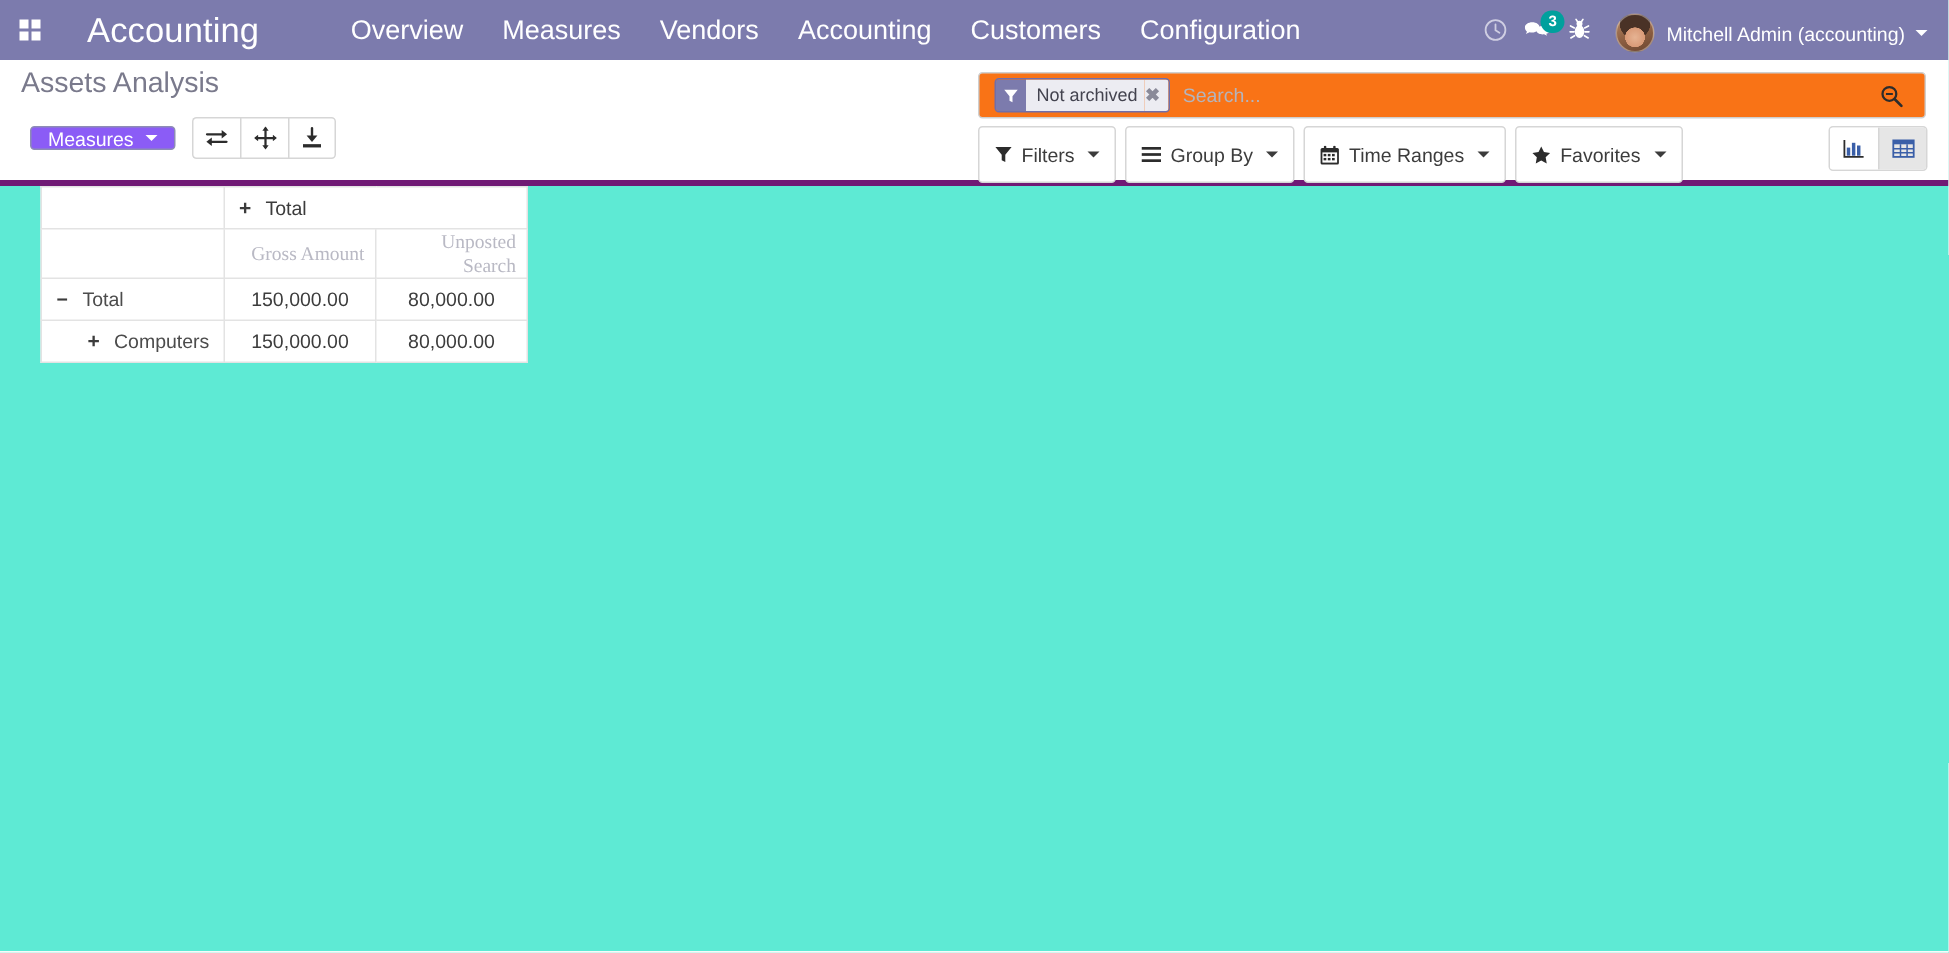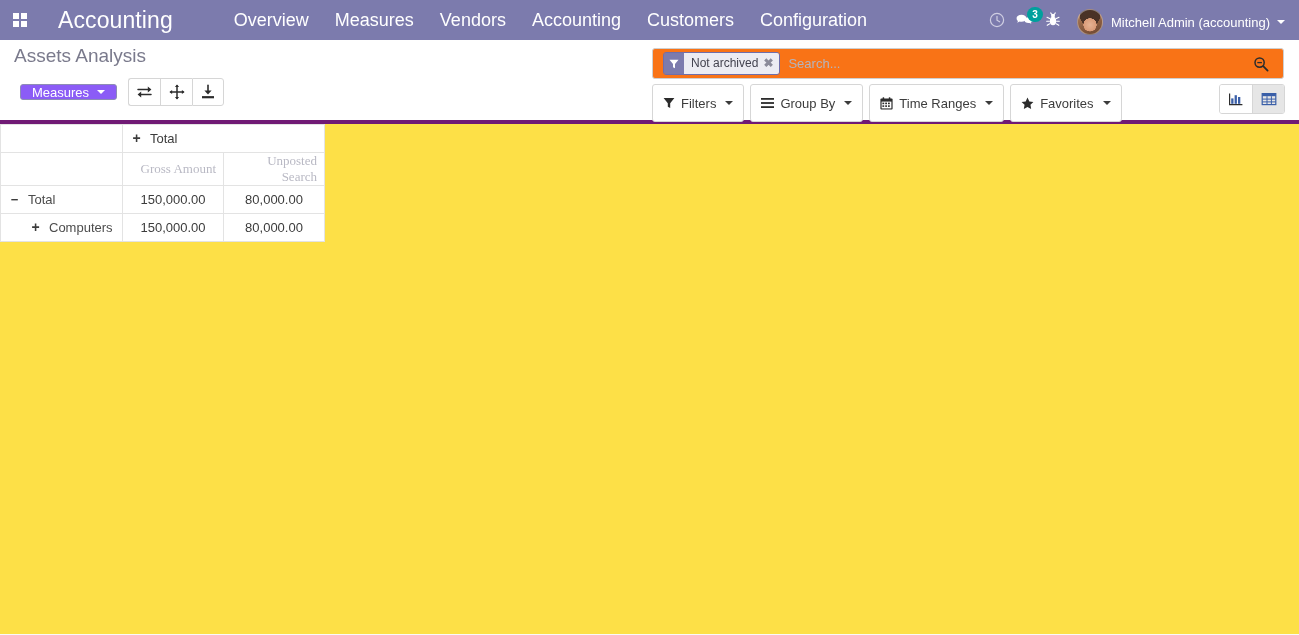--- a/index.html
+++ b/index.html
@@ -275,23 +275,24 @@
     width: 32px; height: 28px;
     background: #ffffff;
     display: flex; align-items: center; justify-content: center;
     cursor: pointer;
   }
   .view-btn + .view-btn { border-left: 1px solid #d6d6d6; }
   .view-btn.active { background: #e6e6e6; }
 
   
   .content {
-    background: #fde047;
+    background: #5eead4;
     height: calc(635px - 40px - 85px);
     overflow: auto;
+    padding-left: 27px;
   }
   table.pivot {
     border-collapse: collapse;
     background: #ffffff;
     font-size: 13px;
     table-layout: fixed;
   }
   table.pivot th, table.pivot td {
     border: 1px solid #e3e3e3;
     height: 28px;

